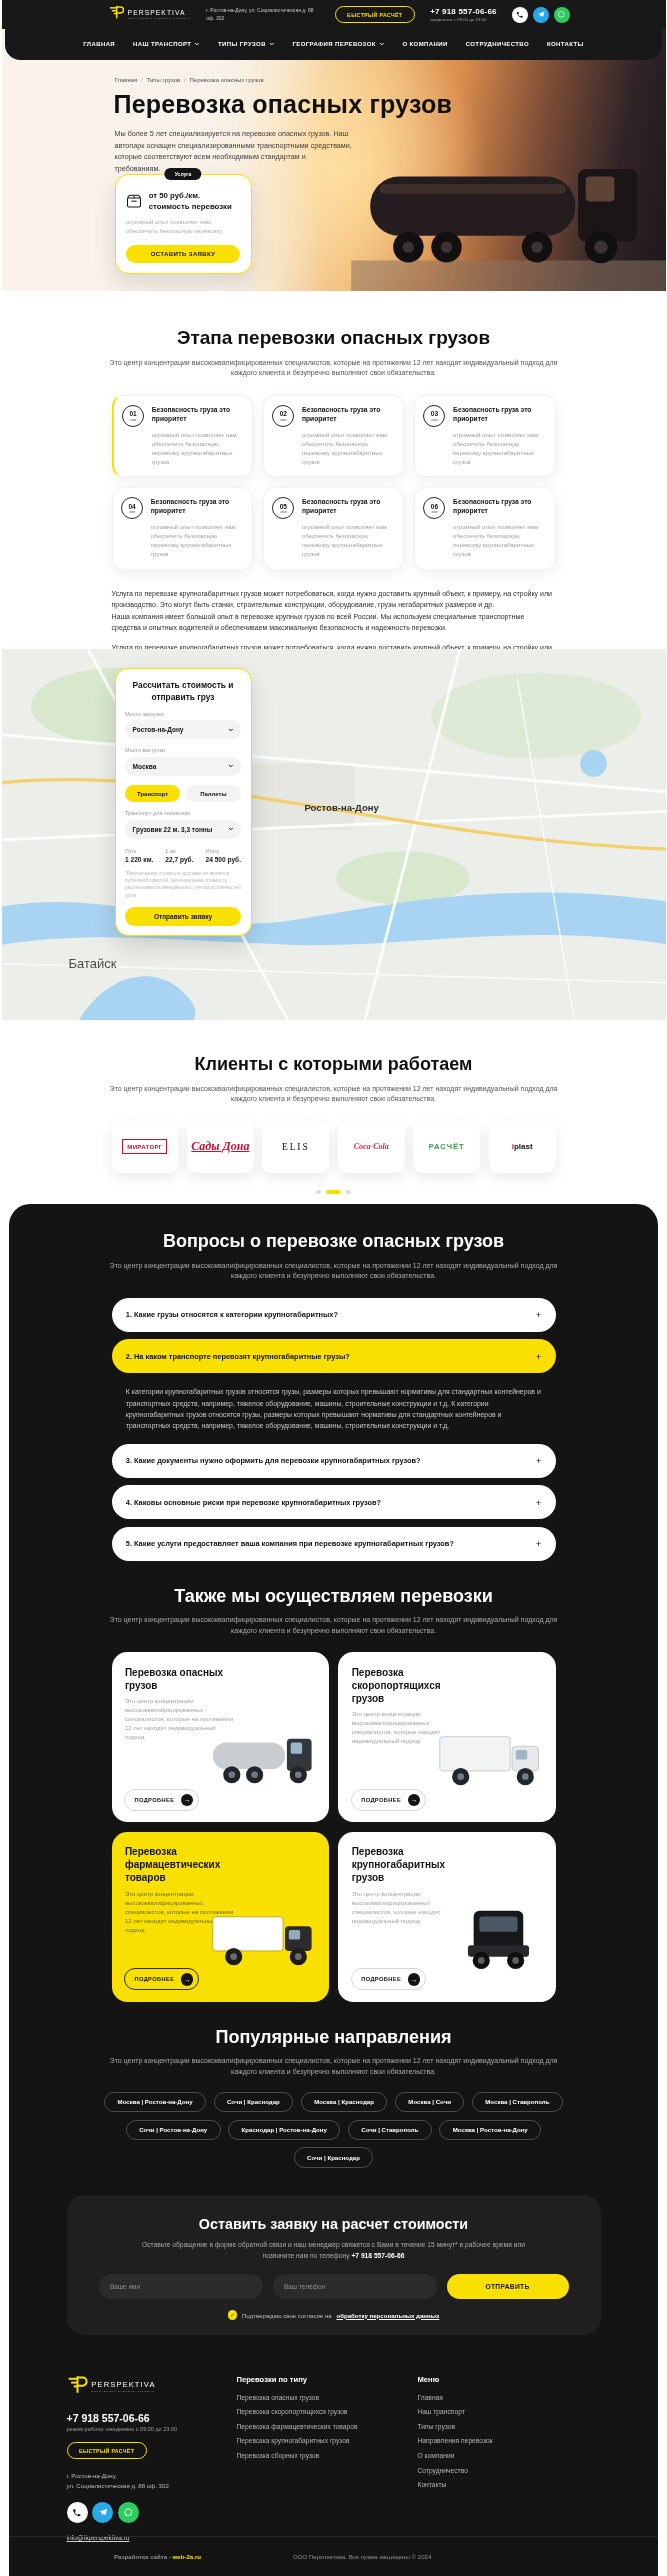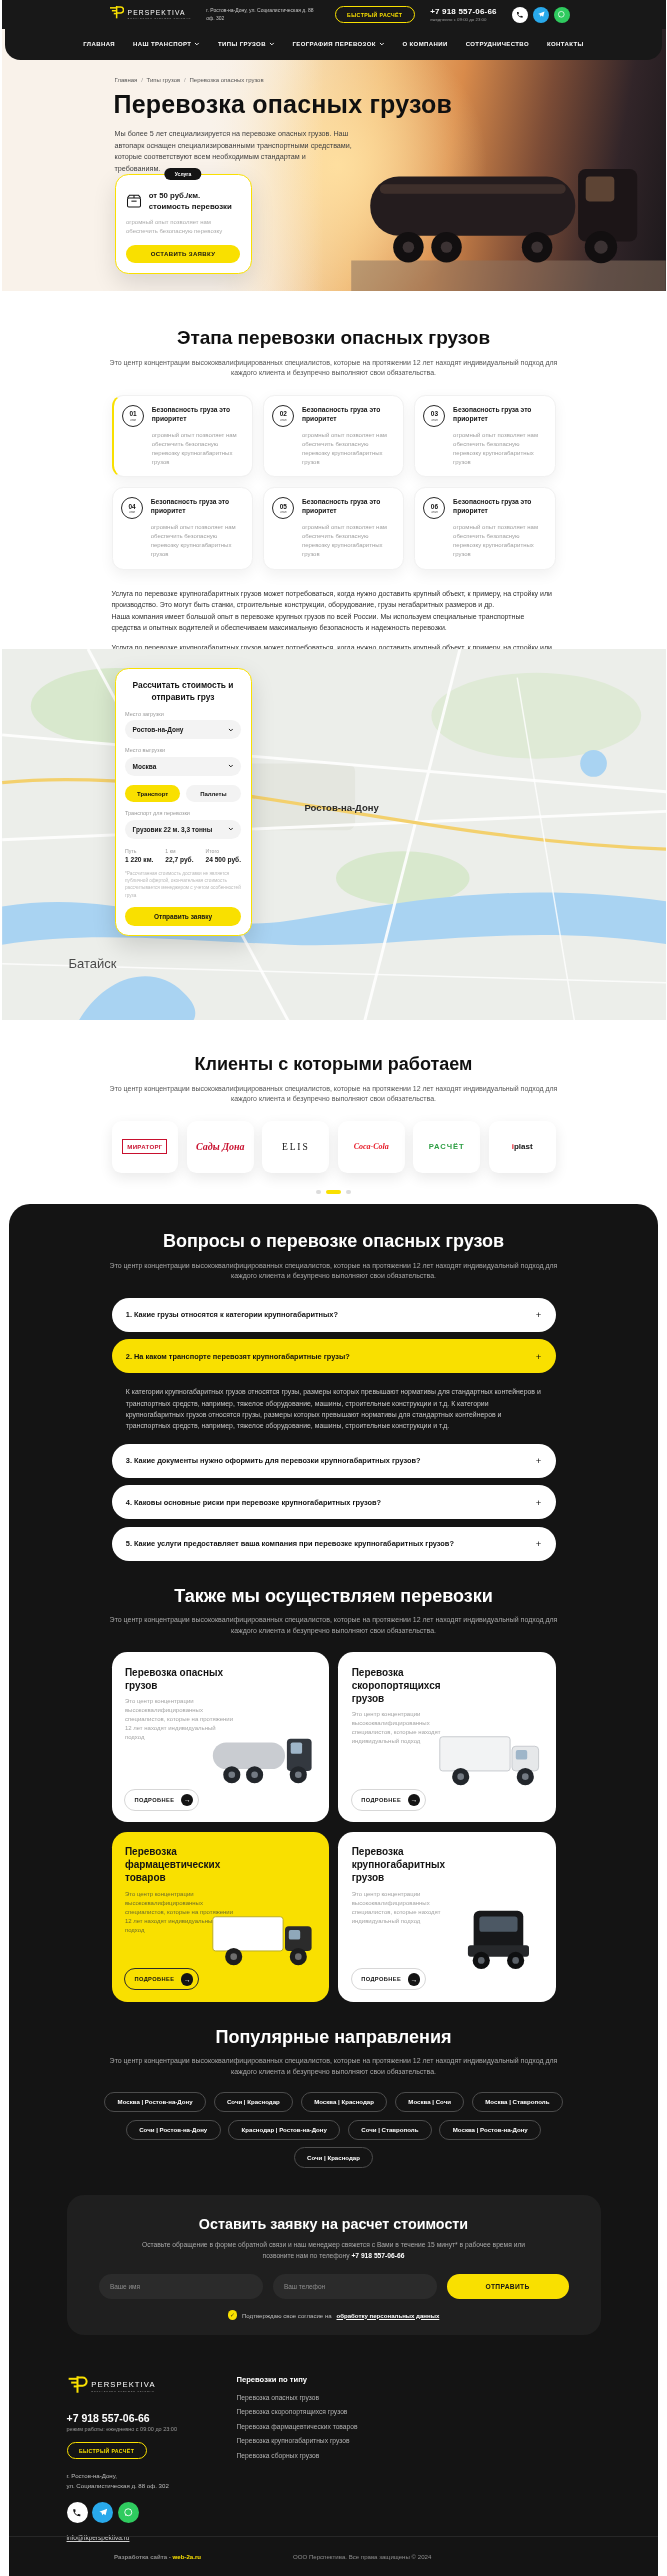--- a/index.html
+++ b/index.html
@@ -84,21 +84,21 @@
   .calc-stat b { display:block; font-size:6.6px; color:#141414; margin-top:1.9px; }
   .calc-disclaimer { margin-top:6.7px; font-size:4.7px; color:#b8b8b8; line-height:1.55; }
   .calc-card .btn-yellow { margin-top:7.6px; width:100%; height:19px; font-size:6.5px; }
 
   
   .clients { position:absolute; top:1020px; left:0; right:0; height:183px; background:#fff; }
   .clients .section-title { padding-top:34px; font-size:18px; }
   .logos { width:444px; margin:15.3px auto 0; display:flex; gap:8.6px; }
   .logo-card { flex:1; height:52px; background:#fff; border-radius:9.5px; box-shadow:0 4.8px 13.4px rgba(0,0,0,.09); display:flex; align-items:center; justify-content:center; text-align:center; padding:3.8px; }
   .lg-miratorg { color:#C8102E; font-weight:800; font-size:6.1px; letter-spacing:0.3px; border:1px solid #C8102E; padding:2.9px 3.8px; }
-  .lg-sady { color:#C8102E; font-family:"Liberation Serif","DejaVu Serif",serif; font-style:italic; font-weight:bold; font-size:10px; }
+  .lg-sady { color:#C8102E; font-family:"Liberation Serif","DejaVu Serif",serif; font-style:italic; font-weight:bold; font-size:12px;text-decoration:underline; }
   .lg-elis { color:#141414; font-family:"Liberation Serif","DejaVu Serif",serif; font-size:9.5px; letter-spacing:1.9px; }
   .lg-coca { color:#E61A27; font-family:"Liberation Serif","DejaVu Serif",serif; font-style:italic; font-weight:bold; font-size:8px; }
   .lg-stell { color:#2E9E44; font-weight:800; font-size:7.6px; letter-spacing:1px; }
   .lg-iplast { color:#141414; font-weight:800; font-size:8px; }
   .lg-iplast i { color:#E61A27; font-style:normal; }
   .dots { margin-top:17px; display:flex; gap:4.8px; justify-content:center; align-items:center; }
   .dot { width:4.8px; height:4.8px; border-radius:50%; background:#dcdcdc; }
   .dot.active { width:15.3px; height:4.8px; border-radius:2.9px; background:#F9E000; }
 
   
@@ -645,20 +645,30 @@
         <a href="#" class="f-email">info@tkperspektiva.ru</a>
       </div>
       <div class="f-col2">
         <div class="f-head">Перевозки по типу</div>
         <a href="#" class="f-link">Перевозка опасных грузов</a>
         <a href="#" class="f-link">Перевозка скоропортящихся грузов</a>
         <a href="#" class="f-link">Перевозка фармацевтических товаров</a>
         <a href="#" class="f-link">Перевозка крупногабаритных грузов</a>
         <a href="#" class="f-link">Перевозка сборных грузов</a>
       </div>
+      <div class="f-col3">
+        <div class="f-head">Меню</div>
+        <a href="#" class="f-link">Главная</a>
+        <a href="#" class="f-link">Наш транспорт</a>
+        <a href="#" class="f-link">Типы грузов</a>
+        <a href="#" class="f-link">Направления перевозок</a>
+        <a href="#" class="f-link">О компании</a>
+        <a href="#" class="f-link">Сотрудничество</a>
+        <a href="#" class="f-link">Контакты</a>
+      </div>
     </div>
 
     <div class="footer-bottom">
       <span class="fb-left">
         <span>Разработка сайта - </span><i>web-2a.ru</i>
       </span>
       <span class="fb-right">ООО Перспектива. Все права защищены © 2024</span>
     </div>
   </div>
 

